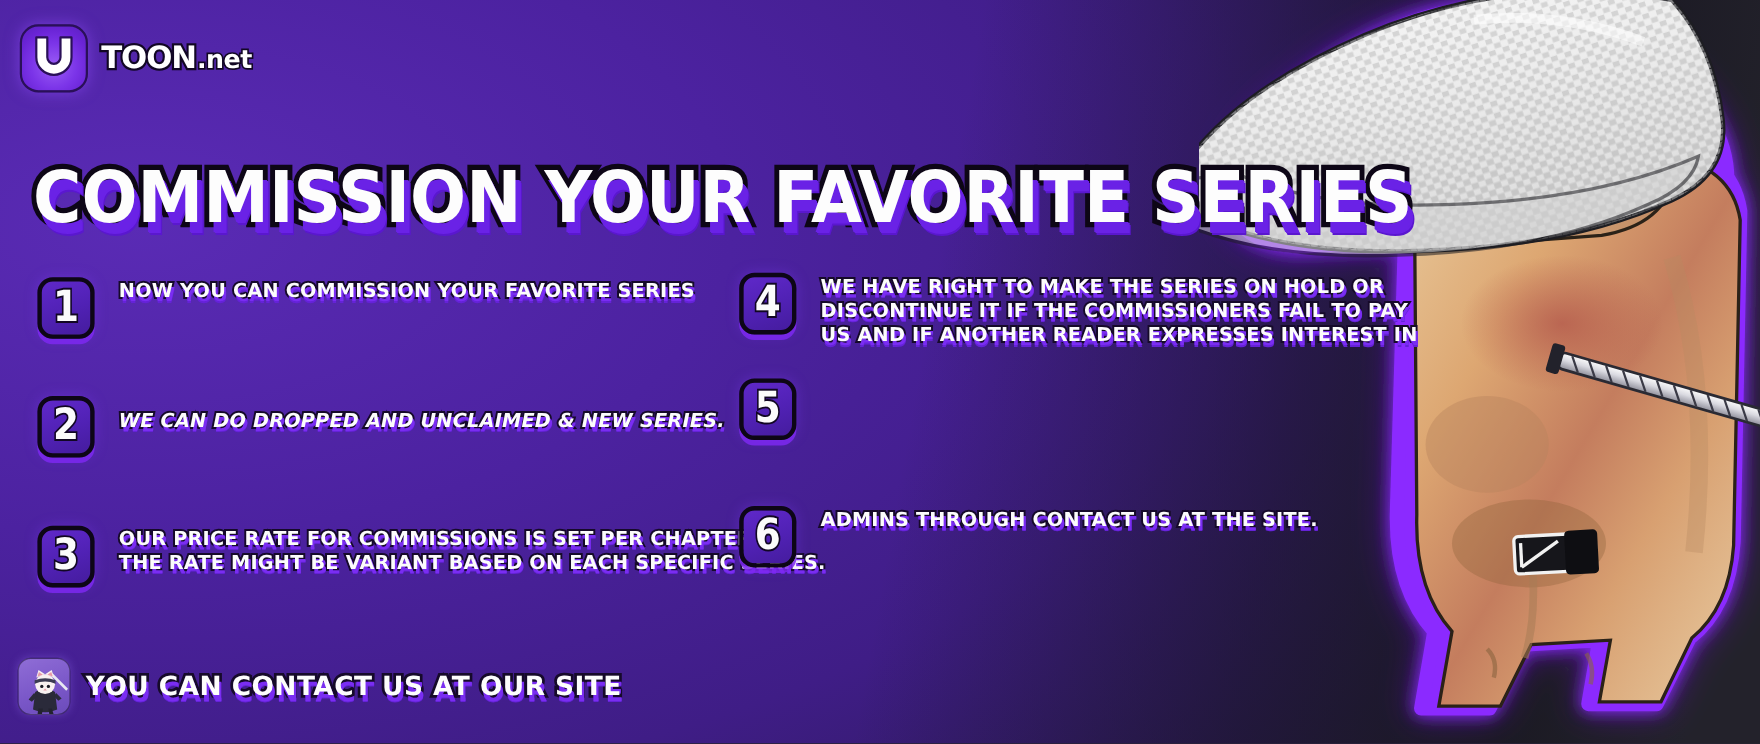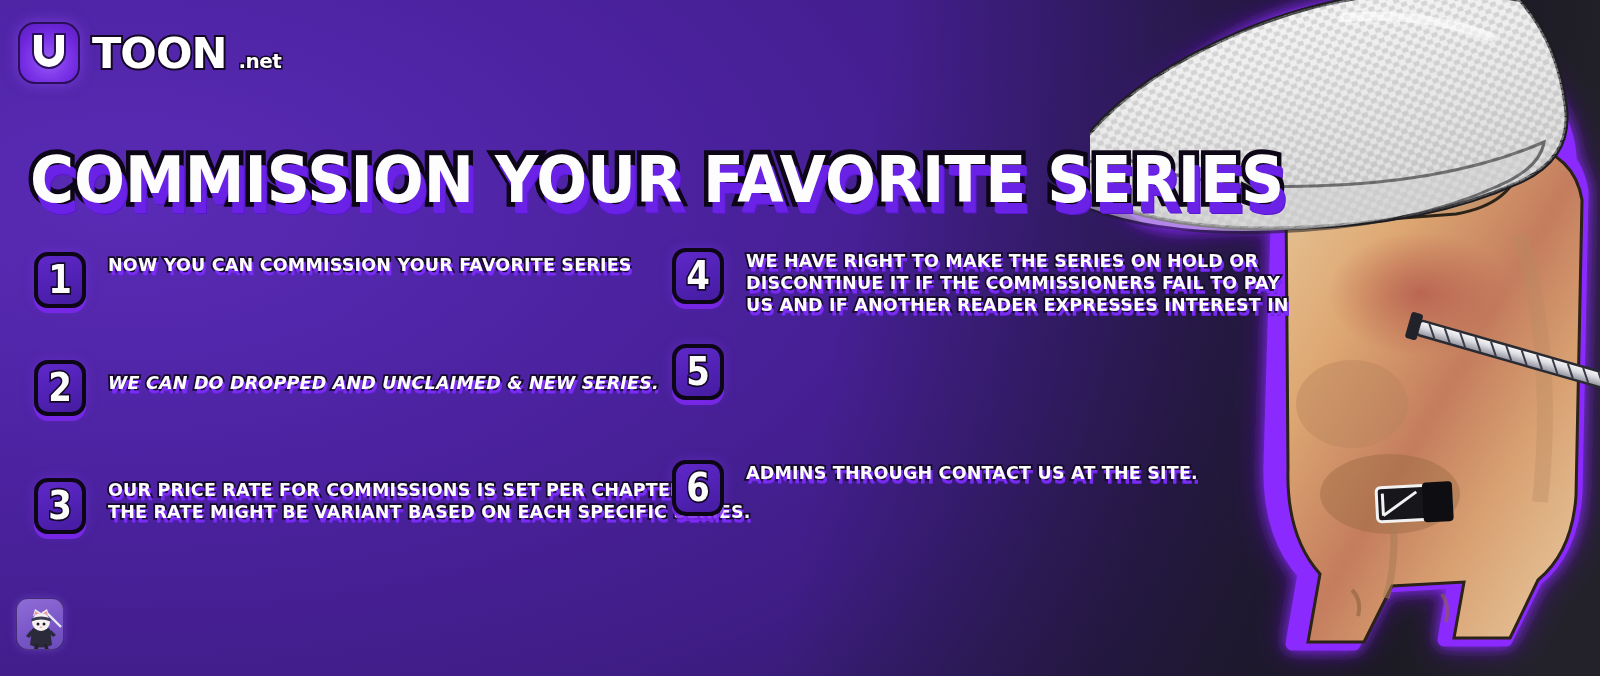--- a/index.html
+++ b/index.html
@@ -37,28 +37,28 @@
     display:flex; align-items:center; justify-content:center;
     box-shadow:0 0 14px rgba(150,80,255,.55);
   }
   .logo-mark svg{ width:44px; height:44px; display:block; }
   .logo-text{
     display:flex; align-items:baseline;
     font-family:"DejaVu Sans", sans-serif;
     font-weight:bold;
   }
   .logo-toon{
-    font-size:43px; letter-spacing:-1px; color:#ffffff;
+    font-size:28px; letter-spacing:-1px; color:#ffffff;
     -webkit-text-stroke:4px #120724; paint-order:stroke fill;
     line-height:1;
   }
   .logo-net{
-    font-size:20px; color:#ffffff; letter-spacing:-.5px;
+    font-size:23px; color:#ffffff; letter-spacing:-.5px;
     -webkit-text-stroke:3px #120724; paint-order:stroke fill;
-    margin-left:12px; line-height:1;
+    margin-left:1px; line-height:1;
   }
 
   
   .headline{
     position:absolute; left:30px; top:142px;
     z-index:6;
     font-family:"DejaVu Sans", sans-serif;
     font-weight:bold;
     font-size:60px;
     letter-spacing:0px;
@@ -266,20 +266,21 @@
 
         <path d="M24 27 l-1.6 1.8 h3.2 z" fill="#e79aa8"></path>
 
         <path d="M14 31 l-5 6 l3 2 l5 -5 z" fill="#2a2a3a"></path>
         <path d="M34 31 l5 5 l-3 2 l-4 -4 z" fill="#2a2a3a"></path>
 
         <path d="M18 45 l-1 6 h4 l1 -6 z" fill="#23232f"></path>
         <path d="M27 45 l1 6 h4 l-2 -6 z" fill="#23232f"></path>
       </svg>
     </div>
+    <div class="footer-text">YOU CAN CONTACT US AT OUR SITE</div>
   </div>
 
   <div class="mascot">
     <svg viewBox="0 0 520 690" aria-hidden="true">
       <defs>
         <linearGradient id="furG" x1="0" y1="0" x2="1" y2="1">
           <stop offset="0%" stop-color="#e8c89a"></stop>
           <stop offset="28%" stop-color="#dda772"></stop>
           <stop offset="52%" stop-color="#c47d5e"></stop>
           <stop offset="70%" stop-color="#d8a071"></stop>

